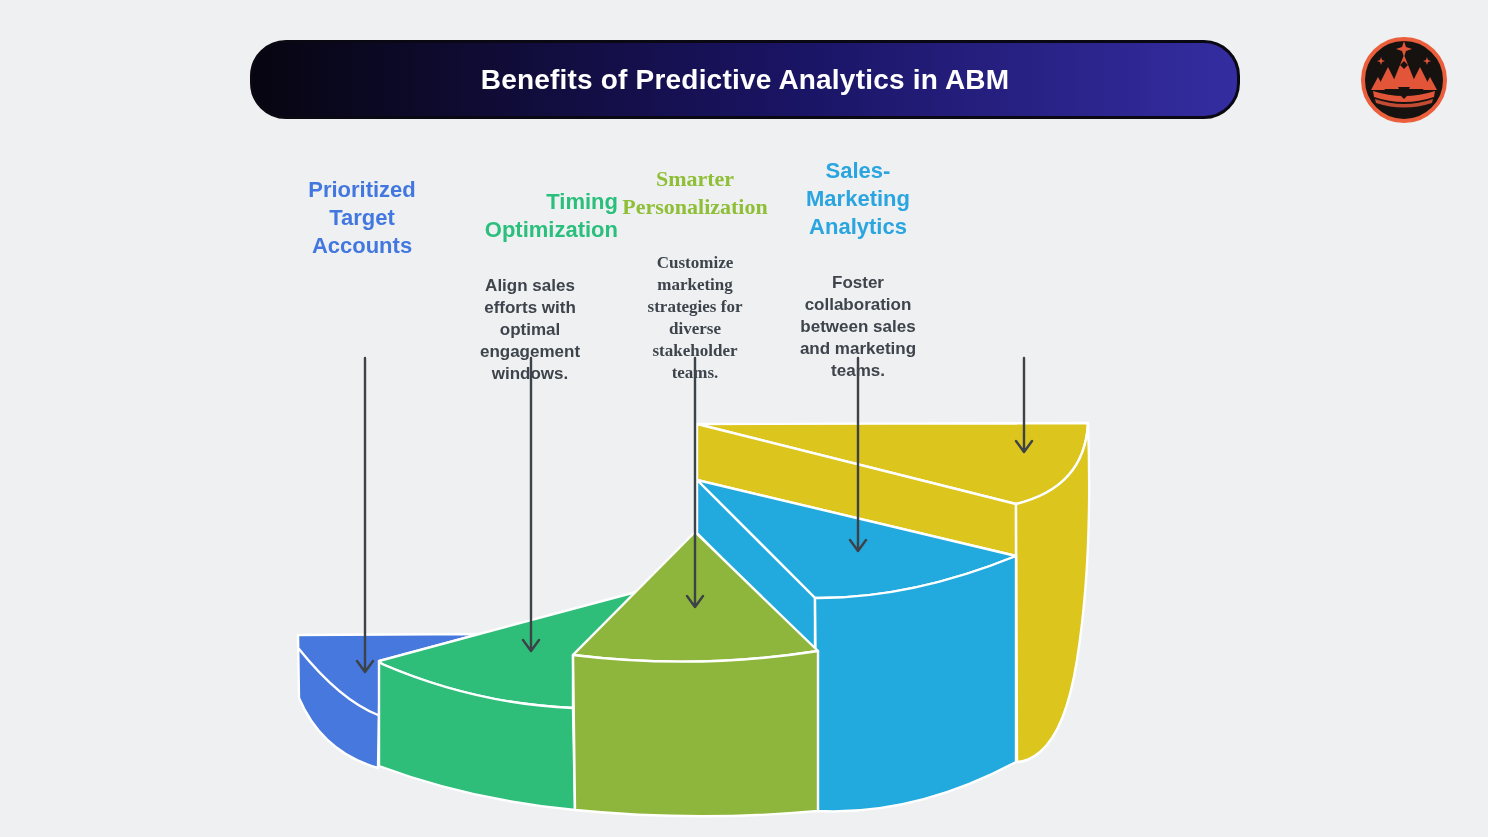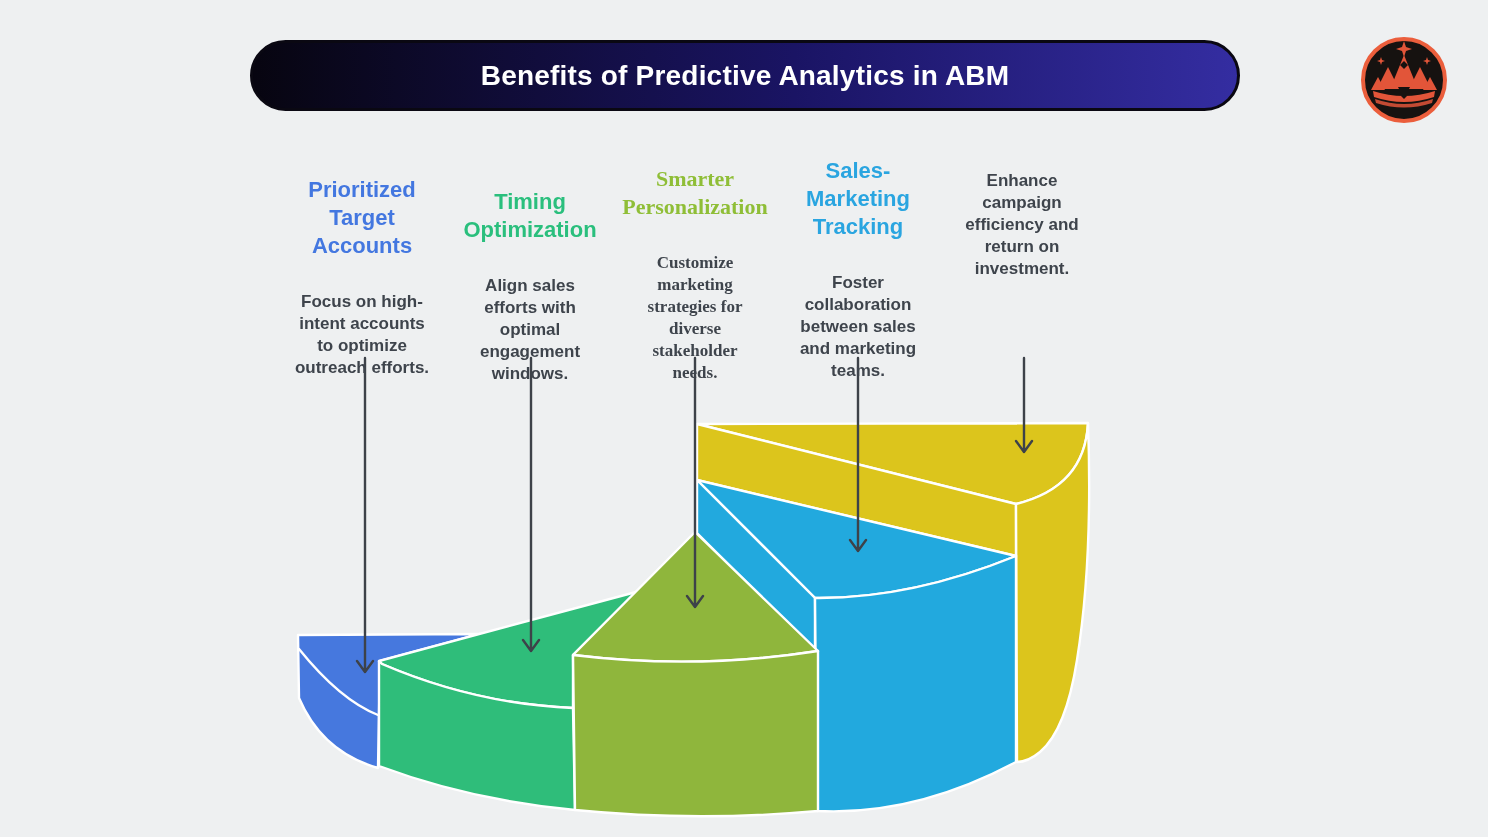--- a/index.html
+++ b/index.html
@@ -10,21 +10,21 @@
     --logo-ring:#eb5e3c; --logo-bg:#161210; --logo-art:#e25539;
   }
   *{margin:0;padding:0;box-sizing:border-box;}
   html,body{width:1488px;height:837px;overflow:hidden;}
   body{
     background:var(--bg);
     font-family:"Liberation Sans", sans-serif;
     position:relative;
   }
   .banner{
-    position:absolute; left:250px; top:40px; width:990px; height:71px;
+    position:absolute; left:250px; top:40px; width:990px; height:79px;
     border-radius:36px;
     background:linear-gradient(90deg, var(--banner-l) 0%, var(--banner-m) 55%, var(--banner-r) 100%);
     border:3px solid #0a0812;
     display:flex; align-items:center; justify-content:center;
   }
   .banner-title{
     color:#ffffff; font-size:28px; font-weight:bold; letter-spacing:.2px;
   }
   .logo{
     position:absolute; left:1359px; top:35px; width:90px; height:90px;
@@ -33,21 +33,21 @@
     position:absolute; width:176px; text-align:center; white-space:pre-line;
   }
   .col-title{
     font-size:22px; font-weight:bold; line-height:28px;
   }
   .col-body{
     margin-top:13px; color:var(--body-text);
     font-size:17px; font-weight:bold; line-height:22px;
   }
   .col1{left:274px; top:158px;text-align:center;} .col1 .col-title{color:var(--c1);}
-  .col2{left:442px; top:170px;} .col2 .col-title{color:var(--c2);}
+  .col2{left:442px; top:170px;} .col2 .col-title{color:var(--c2);text-align:right;}
   .col3{left:607px; top:147px;font-family:Liberation Serif, serif;} .col3 .col-title{color:var(--c3);}
   .col4{left:770px; top:139px;} .col4 .col-title{color:var(--c4);}
   .col5{left:934px; top:139px;} .col5 .col-title{color:var(--c5);}
   .chart-svg{position:absolute; left:0; top:0;}
   .slice{stroke:#ffffff; stroke-width:2.4; stroke-linejoin:round; stroke-linecap:round;}
   .edge{fill:none; stroke:#ffffff; stroke-width:2.4; stroke-linecap:round;}
   .arrow{fill:none; stroke:var(--arrow); stroke-width:2.4; stroke-linecap:round; stroke-linejoin:round;}
 </style>
 </head>
 <body>
@@ -117,57 +117,48 @@
 
     <path d="M22,22 L23,25 L26,26 L23,27 L22,30 L21,27 L18,26 L21,25 Z"></path>
     <path d="M68,22 L69,25 L72,26 L69,27 L68,30 L67,27 L64,26 L67,25 Z"></path>
   </g>
 </svg>
 
 <div class="column col1">
   <div class="col-title">Prioritized
 Target
 Accounts</div>
-  <div class="col-body">Focus on high-
-intent accounts
-to optimize
-outreach efforts.</div>
 </div>
 
 <div class="column col2">
   <div class="col-title">Timing
 Optimization</div>
   <div class="col-body">Align sales
 efforts with
 optimal
 engagement
 windows.</div>
 </div>
 
 <div class="column col3">
   <div class="col-title">Smarter
 Personalization</div>
   <div class="col-body">Customize
 marketing
 strategies for
 diverse
 stakeholder
-needs.</div>
+teams.</div>
 </div>
 
 <div class="column col4">
   <div class="col-title">Sales-
 Marketing
-Tracking</div>
+Analytics</div>
   <div class="col-body">Foster
 collaboration
 between sales
 and marketing
 teams.</div>
 </div>
 
 <div class="column col5">
-  <div class="col-body">Enhance
-campaign
-efficiency and
-return on
-investment.</div>
 </div>
 
 </body></html>

